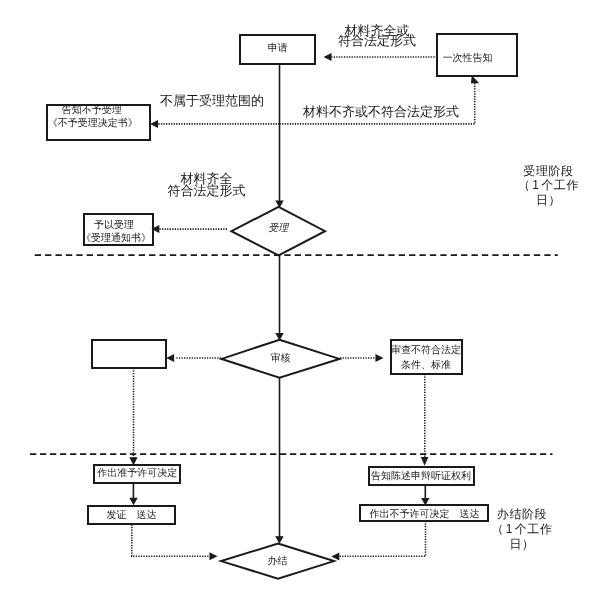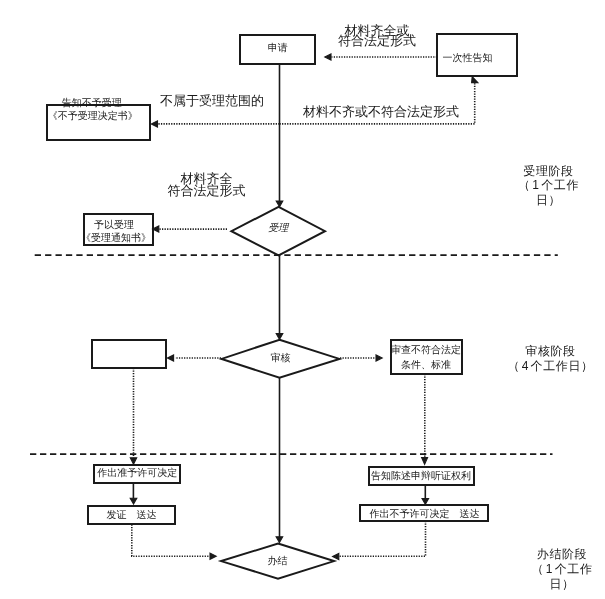--- a/index.html
+++ b/index.html
@@ -82,21 +82,21 @@
     <polygon points="133.5,464.2 130.3,457.8 136.7,457.8"></polygon>
     <polygon points="424.6,464.3 421.6,457.6 427.6,457.6"></polygon>
     <polygon points="279.5,206.8 276.2,201 282.8,201"></polygon>
     <polygon points="279.5,339.4 276.2,333.6 282.8,333.6"></polygon>
     <polygon points="279.4,542.6 276.1,536.8 282.7,536.8"></polygon>
   </g>
 </svg>
 
 <div class="nodelabel" style="left:237.7px;top:41.5px;width:80px;"><span>申请</span></div>
 <div class="nodelabel" style="left:435.9px;top:51.7px;width:63px;"><span>一次性告知</span></div>
-<div class="nodelabel" style="left:47.7px;top:97px;width:88px;line-height:12.5px;">
+<div class="nodelabel" style="left:47.7px;top:104px;width:88px;line-height:12.5px;">
       <div>告知不予受理</div>
       <div><span class="fw">《</span><span>不予受理决定书</span><span class="fw">》</span></div>
     </div>
 <div class="nodelabel" style="left:238.2px;top:222px;width:80px;font-style:italic;"><span>受理</span></div>
 <div class="nodelabel" style="left:73.9px;top:217.7px;width:80px;line-height:13.7px;">
       <div>予以受理</div>
       <div style="margin-left:4.3px;"><span class="fw">《</span><span>受理通知书</span><span class="fw">》</span></div>
     </div>
 <div class="nodelabel" style="left:240.5px;top:352px;width:80px;"><span>审核</span></div>
 <div class="nodelabel" style="left:381px;top:343.3px;width:90px;font-size:10px;line-height:14.3px;">
@@ -118,23 +118,19 @@
 <div class="edgelabel" style="left:156.4px;top:173.3px;width:100px;line-height:11.3px;">
       <div>材料齐全</div>
       <div>符合法定形式</div>
     </div>
 
 <div class="stagelabel" style="left:508.5px;top:163.5px;width:80px;">
       <div>受理阶段</div>
       <div><span>（</span><span class="num">1</span><span>个工作</span></div>
       <div>日）</div>
     </div>
-<div class="stagelabel" style="left:505.5px;top:344px;width:90px;">
-      <div>审核阶段</div>
-      <div><span>（</span><span class="num">4</span><span>个工作日）</span></div>
-    </div>
-<div class="stagelabel" style="left:522px;top:507px;width:80px;margin-top:40px;">
+<div class="stagelabel" style="left:482px;top:507px;width:80px;">
       <div>办结阶段</div>
       <div><span>（</span><span class="num">1</span><span>个工作</span></div>
       <div>日）</div>
     </div>
 
 </div>
 
 </body></html>

